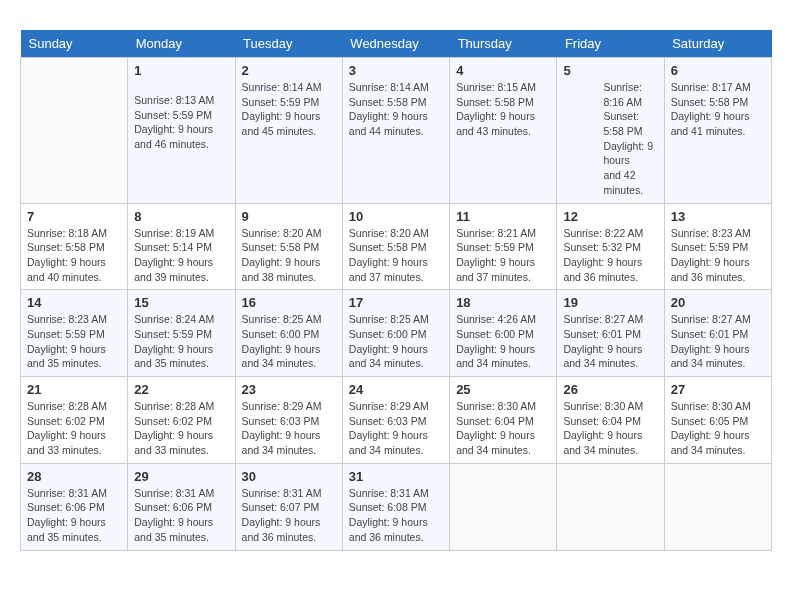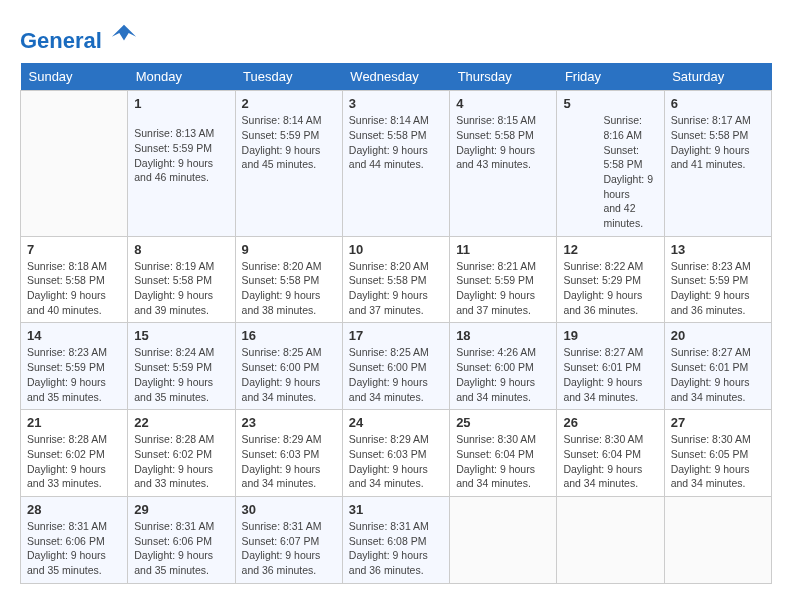--- a/index.html
+++ b/index.html
@@ -88,29 +88,20 @@
     .empty-cell {
       background: #fafafa !important;
     }
   </style>
 </head>
 <body>
 
 <div class="header">
   <div class="logo">
     <div>
-      <div style="display:flex;align-items:center;">
-        <div class="logo-text">
-          <span>General</span>
-          <svg class="logo-icon" viewBox="0 0 30 30">
-            <polygon points="15,5 28,18 20,14 15,22 10,14 2,18" fill="#2a72c3"></polygon>
-          </svg>
-        </div>
-        <div></div>
-      </div>
     </div>
   </div>
   <div class="title-block">
     <div class="month-title"></div>
     <div class="location"></div>
   </div>
 </div>
 
 <table>
   <thead>
@@ -174,21 +165,21 @@
         <td>
           <span class="day-number">7</span>
           <div class="day-info" style="white-space: pre-line;">Sunrise: 8:18 AM
 Sunset: 5:58 PM
 Daylight: 9 hours
 and 40 minutes.</div>
         </td>
         <td>
           <span class="day-number">8</span>
           <div class="day-info" style="white-space: pre-line;">Sunrise: 8:19 AM
-Sunset: 5:58 PM
+Sunset: 5:14 PM
 Daylight: 9 hours
 and 39 minutes.</div>
         </td>
         <td>
           <span class="day-number">9</span>
           <div class="day-info" style="white-space: pre-line;">Sunrise: 8:20 AM
 Sunset: 5:58 PM
 Daylight: 9 hours
 and 38 minutes.</div>
         </td>
@@ -202,21 +193,21 @@
         <td>
           <span class="day-number">11</span>
           <div class="day-info" style="white-space: pre-line;">Sunrise: 8:21 AM
 Sunset: 5:59 PM
 Daylight: 9 hours
 and 37 minutes.</div>
         </td>
         <td>
           <span class="day-number">12</span>
           <div class="day-info" style="white-space: pre-line;">Sunrise: 8:22 AM
-Sunset: 5:29 PM
+Sunset: 5:32 PM
 Daylight: 9 hours
 and 36 minutes.</div>
         </td>
         <td>
           <span class="day-number">13</span>
           <div class="day-info" style="white-space: pre-line;">Sunrise: 8:23 AM
 Sunset: 5:59 PM
 Daylight: 9 hours
 and 36 minutes.</div>
         </td>

